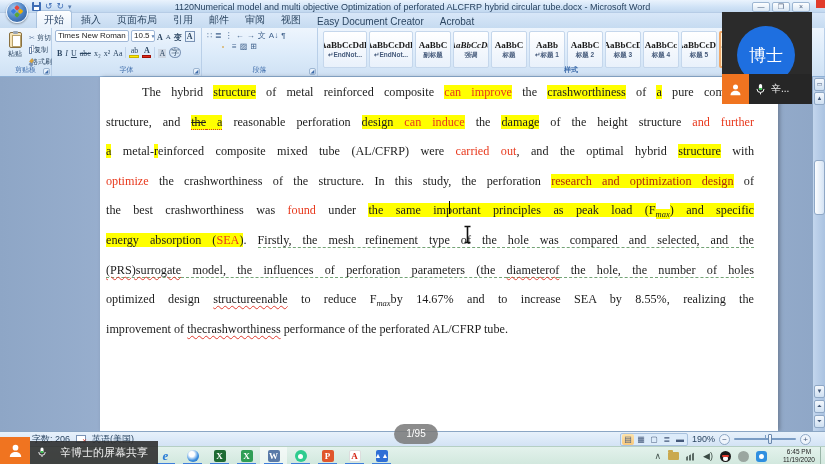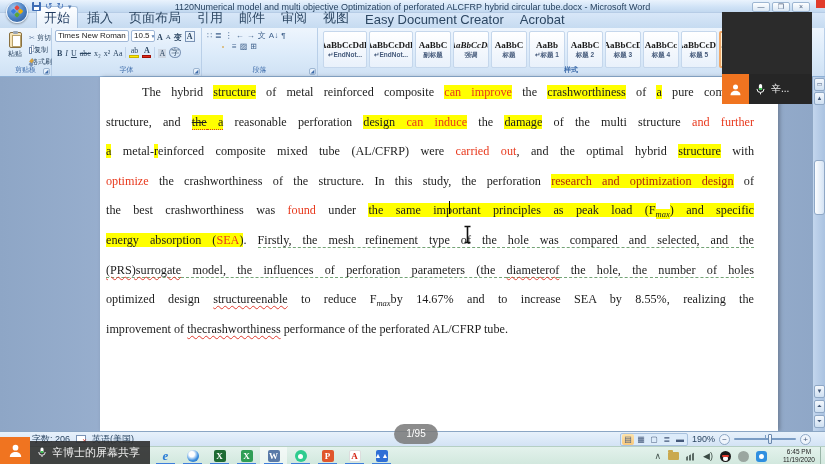--- a/index.html
+++ b/index.html
@@ -27,21 +27,21 @@
   .title-text { left:150px; right:150px; top:2px; text-align:center; font-size:9px; color:#27425f;
     white-space:nowrap; overflow:hidden; }
   .winctrl { top:2px; height:10px; display:flex; gap:2px; z-index:5; }
   .wbtn { width:18px; height:10px; border:1px solid #9db6d2; border-radius:2px;
     background:linear-gradient(#fdfeff,#dbe8f5); font-size:7px; line-height:8px; text-align:center; color:#44597a; }
   .reddot { left:816px; top:0; width:9px; height:8px; background:#e13b2a; z-index:60; }
 
   
   .tabrow { left:0; top:13px; width:825px; height:15px; background:linear-gradient(#d8e7f8,#c6dbf1);
     display:flex; align-items:flex-end; padding-left:36px; gap:2px; }
-  .rtab { font-size:13px; color:#2c4662; padding:2px 7px 1px; border-radius:3px 3px 0 0; white-space:nowrap;margin-top:40px; }
+  .rtab { font-size:10px; color:#2c4662; padding:2px 7px 1px; border-radius:3px 3px 0 0; white-space:nowrap;margin-top:40px; }
   .rtab.active { background:linear-gradient(#fdfeff,#e8f1fb); border:1px solid #a9c2de; border-bottom:none; color:#1f3a5f; }
 
   
   .ribbon { left:0; top:28px; width:825px; height:49px;
     background:linear-gradient(#eef5fd,#dcebfa 55%,#cfe1f4); border-bottom:1px solid #8fb0d5; display:flex; }
   .rgroup { position:relative; height:100%; border-right:1px solid #b9cfe8; padding:2px 3px 10px; }
   .glabel { position:absolute; left:0; right:0; bottom:1px; text-align:center; font-size:7px; color:#3f6dab; }
   .launcher { position:absolute; right:1px; bottom:1px; width:7px; height:7px; border:1px solid #9db6d2;
     border-radius:2px; font-size:5px; line-height:5px; color:#3f6dab; text-align:center; background:#e8f1fb; }
   
@@ -174,21 +174,21 @@
   .cam-window { left:722px; top:12px; width:90px; height:92px; background:#2b2b2b; z-index:50; overflow:hidden; }
   .cam-circle { position:absolute; left:15px; top:14px; width:58px; height:58px; border-radius:50%;
     background:#1e6fe0; display:flex; align-items:center; justify-content:center; color:#fff; font-size:17px; }
   .cam-strip { position:absolute; left:0; bottom:0; width:90px; height:30px; background:#262626;
     display:flex; align-items:center; }
   .cam-avatar { width:27px; height:30px; background:#f07420; display:flex; align-items:center; justify-content:center; }
   .cam-name { color:#eee; font-size:10px; margin-left:4px; white-space:nowrap; }
   .share-chip { left:0; top:437px; height:27px; display:flex; z-index:55; }
   .chip-avatar { width:30px; height:27px; background:#f07420; display:flex; align-items:center; justify-content:center; }
   .chip-body { height:23px; margin-top:4px; background:rgba(42,42,42,.88); display:flex; align-items:center;
-    gap:4px; padding:0 10px 0 6px; }
+    gap:12px; padding:0 10px 0 6px; }
   .chip-text { color:#f2f2f2; font-size:11px; white-space:nowrap; }
 </style>
 </head>
 <body>
 
 <div class="abs titlebar"></div>
 <div class="abs orb">
   <div class="orb-core">
       <i></i>
       <i></i>
@@ -361,21 +361,21 @@
         </div>
       </div>
     <div class="glabel">样式</div>
   </div>
 </div>
 
 <div class="abs docarea">
   <div class="page">
     <div class="textblock" id="doc-lines">
         <div class="dline indent"><span class="">The hybrid </span><span class="hl">structure</span><span class=""> of metal reinforced composite </span><span class="hl red">can improve</span><span class=""> the </span><span class="hl">crashworthiness</span><span class=""> of </span><span class="hl">a</span><span class=""> pure composite</span></div>
-        <div class="dline"><span class="">structure, and </span><span class="hl strike du">the</span><span class="hl du"> a</span><span class=""> reasonable perforation </span><span class="hl">design </span><span class="hl red">can induce</span><span class=""> the </span><span class="hl">damage</span><span class=""> of the multi structure </span><span class="red">and further</span></div>
+        <div class="dline"><span class="">structure, and </span><span class="hl strike du">the</span><span class="hl du"> a</span><span class=""> reasonable perforation </span><span class="hl">design </span><span class="hl red">can induce</span><span class=""> the </span><span class="hl">damage</span><span class=""> of the height structure </span><span class="red">and further</span></div>
         <div class="dline"><span class="hl">a</span><span class=""> metal-</span><span class="hl">r</span><span class="">einforced composite mixed tube (AL/CFRP) were </span><span class="red">carried out</span><span class="">, and the optimal hybrid </span><span class="hl">structure</span><span class=""> with</span></div>
         <div class="dline"><span class="red">optimize</span><span class=""> the crashworthiness of the structure. In this study, the perforation </span><span class="hl dred">research and optimization design</span><span class=""> of</span></div>
         <div class="dline"><span class="">the best crashworthiness was </span><span class="red">found</span><span class=""> under </span><span class="hl">the same important principles as peak load (F</span><span class="hl sub">max</span><span class="hl">) and specific</span></div>
         <div class="dline"><span class="hl">energy absorption (</span><span class="hl red">SEA</span><span class="hl">)</span><span class="">. </span><span class="gu">Firstly, the mesh refinement type of the hole was compared and selected, and the</span></div>
         <div class="dline"><span class="gu rq">(PRS)surrogate</span><span class="gu"> model, the influences of perforation parameters (the </span><span class="gu rq">diameterof</span><span class="gu"> the hole, the number of holes</span></div>
         <div class="dline"><span class="">optimized design </span><span class="rq">structureenable</span><span class=""> to reduce F</span><span class="sub">max</span><span class="">by 14.67% and to increase SEA by 8.55%, realizing the</span></div>
         <div class="dline last"><span class="">improvement of </span><span class="rq">thecrashworthiness</span><span class=""> performance of the perforated AL/CFRP tube.</span></div>
       </div>
     <div class="caret" style="left:349px;top:124px;"></div>
     <div class="ibeam" style="left:362px;top:148px;">
@@ -458,20 +458,21 @@
       <span class="tr-msg"></span>
     </div>
   <div class="clock">
     <div>6:45 PM</div>
     <div>11/19/2020</div>
   </div>
   <div class="showdesk"></div>
 </div>
 
 <div class="abs cam-window">
+  <div class="cam-circle">博士</div>
   <div class="cam-strip">
     <div class="cam-avatar">
       <svg width="15" height="15" viewBox="0 0 24 24" fill="#fff">
           <circle cx="12" cy="8" r="4"></circle>
           <path d="M4 21c0-4.4 3.6-7 8-7s8 2.6 8 7z"></path>
         </svg>
     </div>
     <svg width="13" height="15" viewBox="0 0 24 24" style="margin-left:5px;">
       <rect x="9" y="2" width="6" height="11" rx="3" fill="#fff"></rect>
       <rect x="9" y="9" width="6" height="4" rx="2" fill="#35c24a"></rect>

